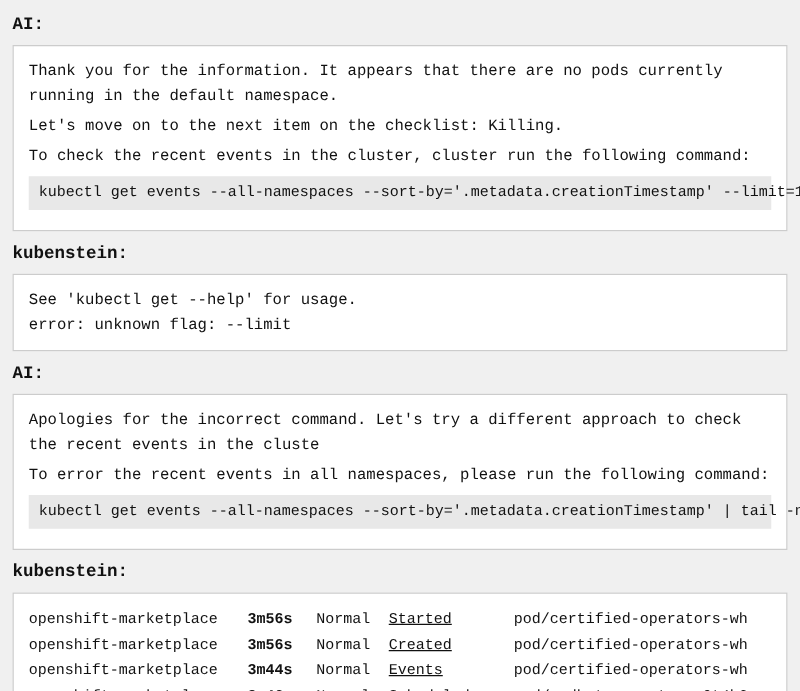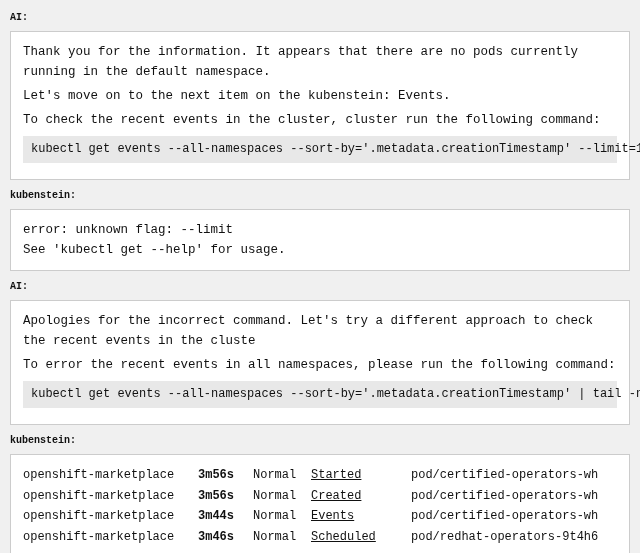--- a/index.html
+++ b/index.html
@@ -14,21 +14,21 @@
     }
     .container {
       background: #f0f0f0;
       padding: 8px 10px;
     }
     .section {
       margin-bottom: 6px;
     }
     .section-label {
       font-weight: bold;
-      font-size: 10px;
+      font-size: 14px;
       padding: 4px 0 4px 0;
       color: #111;
     }
     .ai-block {
       background: #ffffff;
       border: 1px solid #ccc;
       padding: 10px 12px;
       margin: 4px 0;
       font-size: 12.5px;
       line-height: 1.6;
@@ -69,31 +69,31 @@
   </style>
 </head>
 <body>
 
 <div class="container">
 
   <div class="section">
     <div class="section-label">AI:</div>
     <div class="ai-block">
       <p class="text-p">Thank you for the information. It appears that there are no pods currently running in the default namespace.</p>
-      <p class="text-p">Let's move on to the next item on the kubenstein: Events.</p>
+      <p class="text-p">Let's move on to the next item on the checklist: Killing.</p>
       <p class="text-p">To check the recent events in the cluster, cluster run the following command:</p>
       <div class="code-line">kubectl get events --all-namespaces --sort-by='.metadata.creationTimestamp' --limit=10</div>
     </div>
   </div>
 
   <div class="section">
     <div class="section-label">kubenstein:</div>
     <div class="kubenstein-block">
+      <div>See 'kubectl get --help' for usage.</div>
       <div>error: unknown flag: --limit</div>
-      <div>See 'kubectl get --help' for usage.</div>
     </div>
   </div>
 
   <div class="section">
     <div class="section-label">AI:</div>
     <div class="ai-block">
       <p class="text-p">Apologies for the incorrect command. Let's try a different approach to check the recent events in the cluste</p>
       <p class="text-p">To error the recent events in all namespaces, please run the following command:</p>
       <div class="code-line">kubectl get events --all-namespaces --sort-by='.metadata.creationTimestamp' | tail -n 10</div>
     </div>

